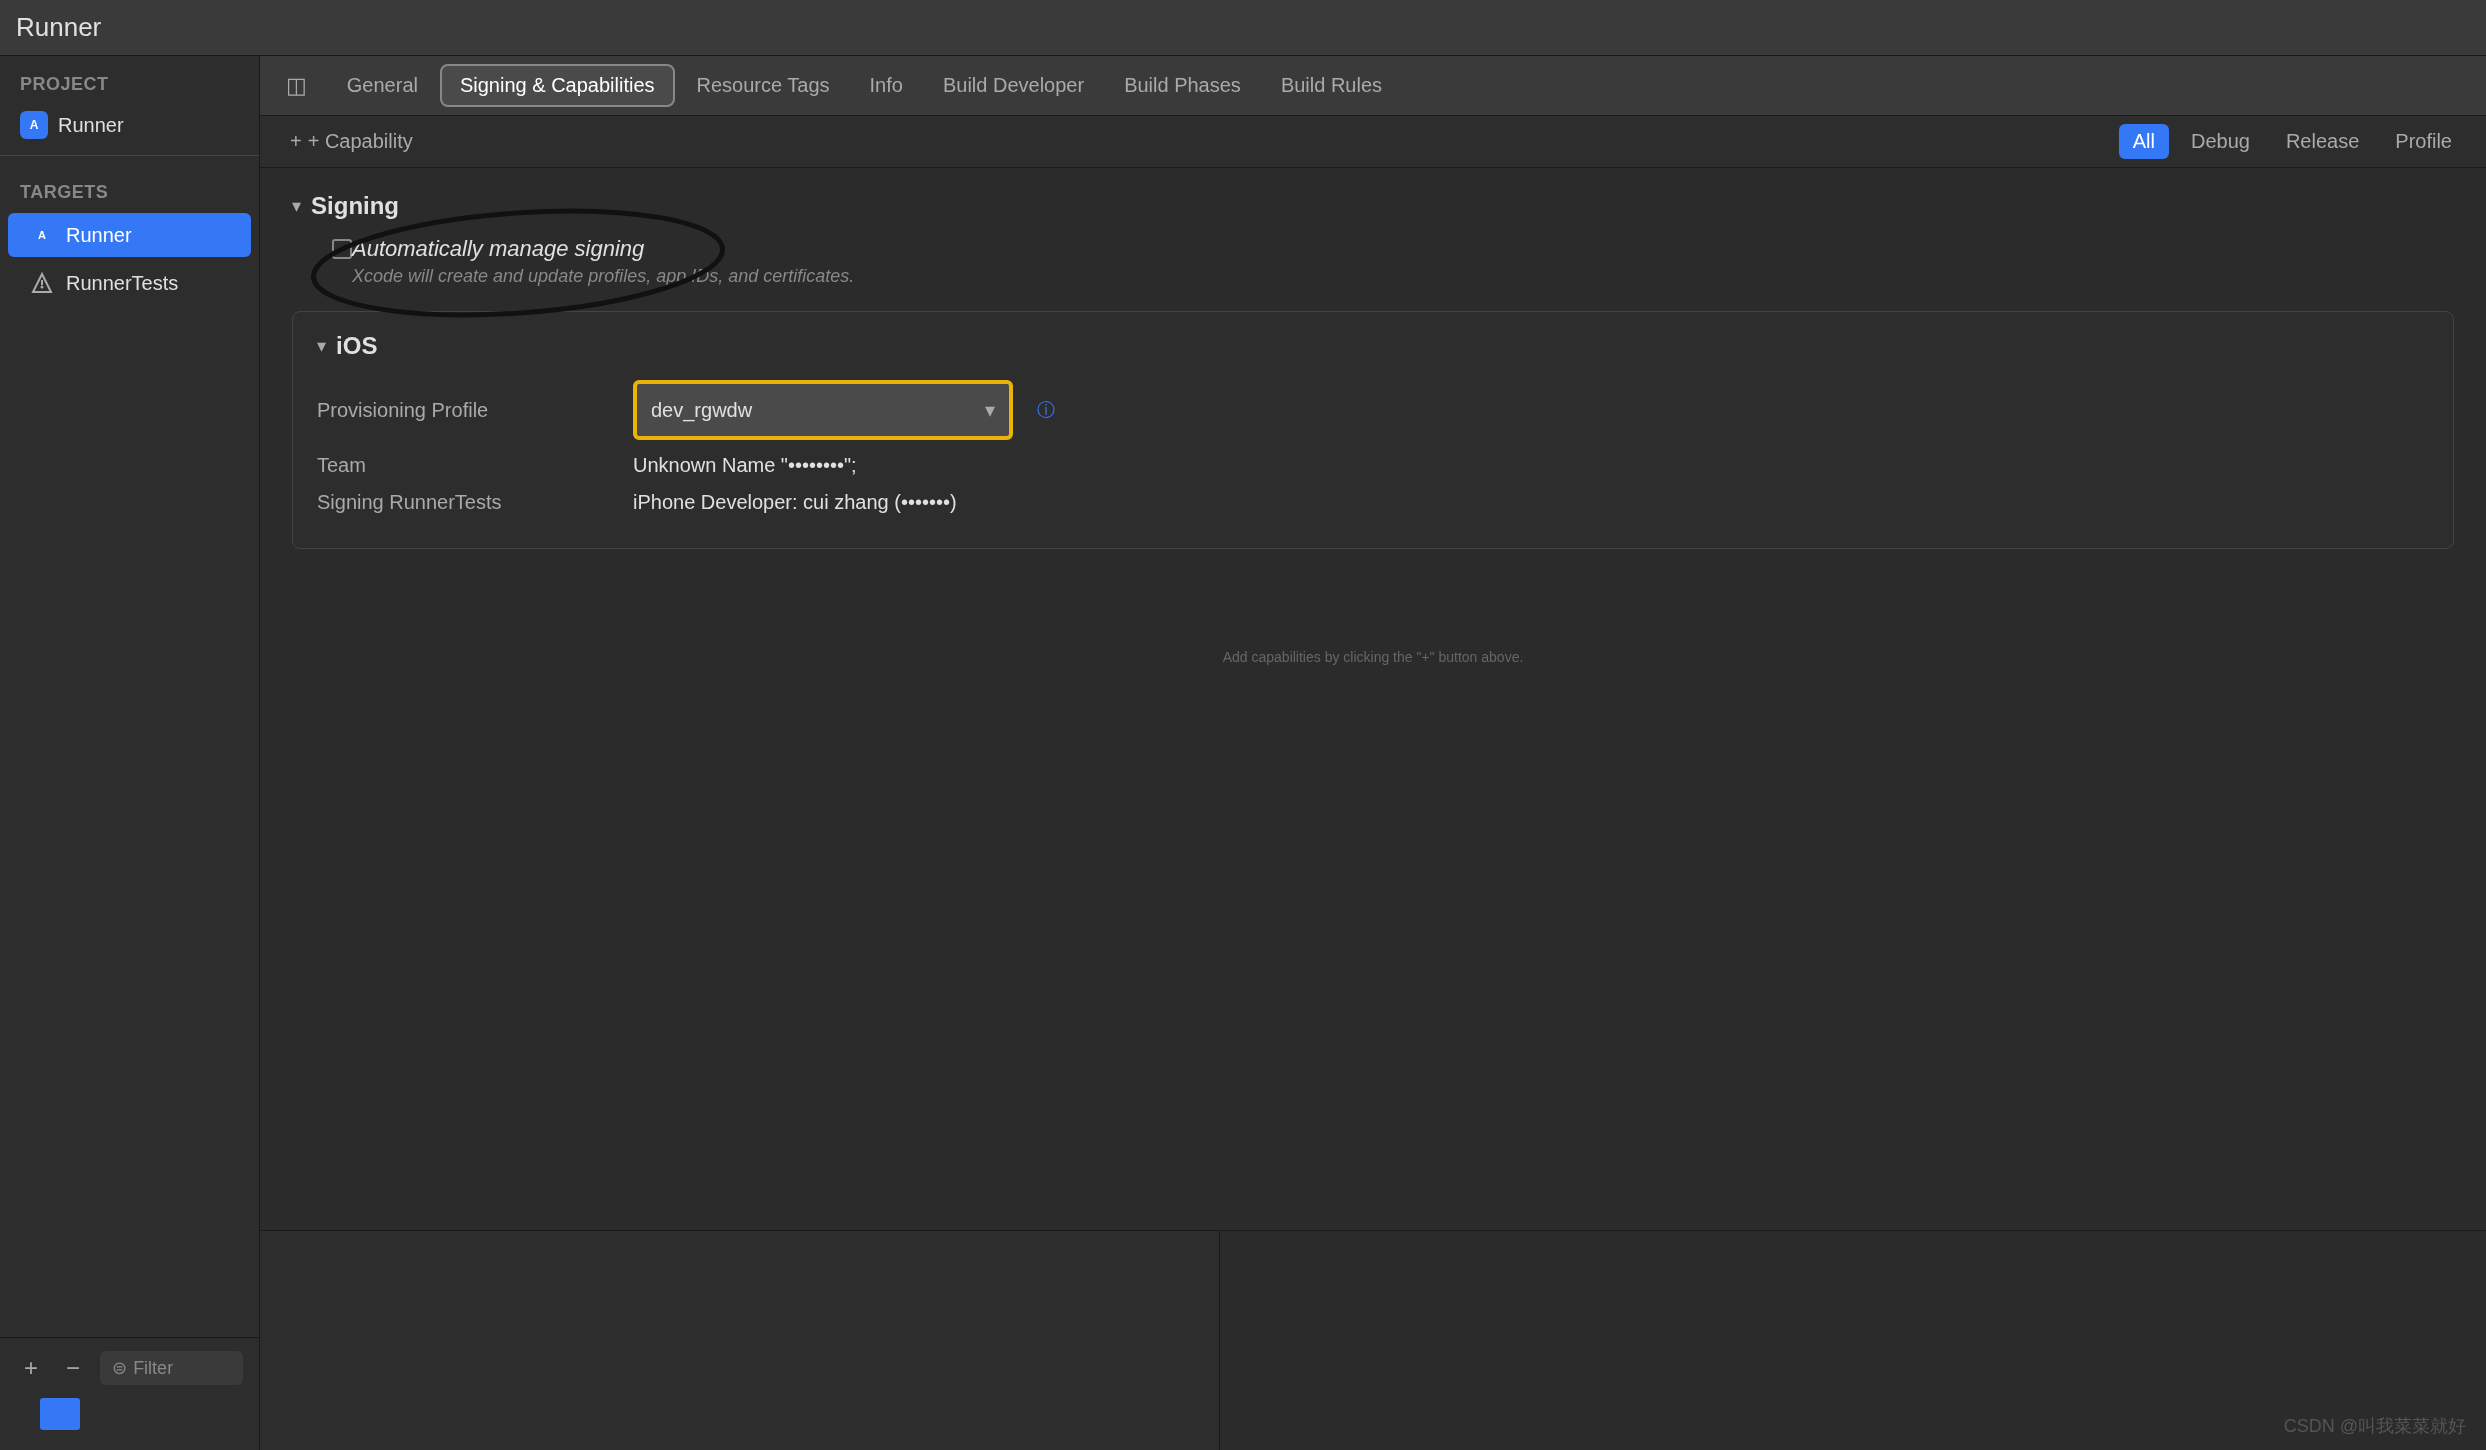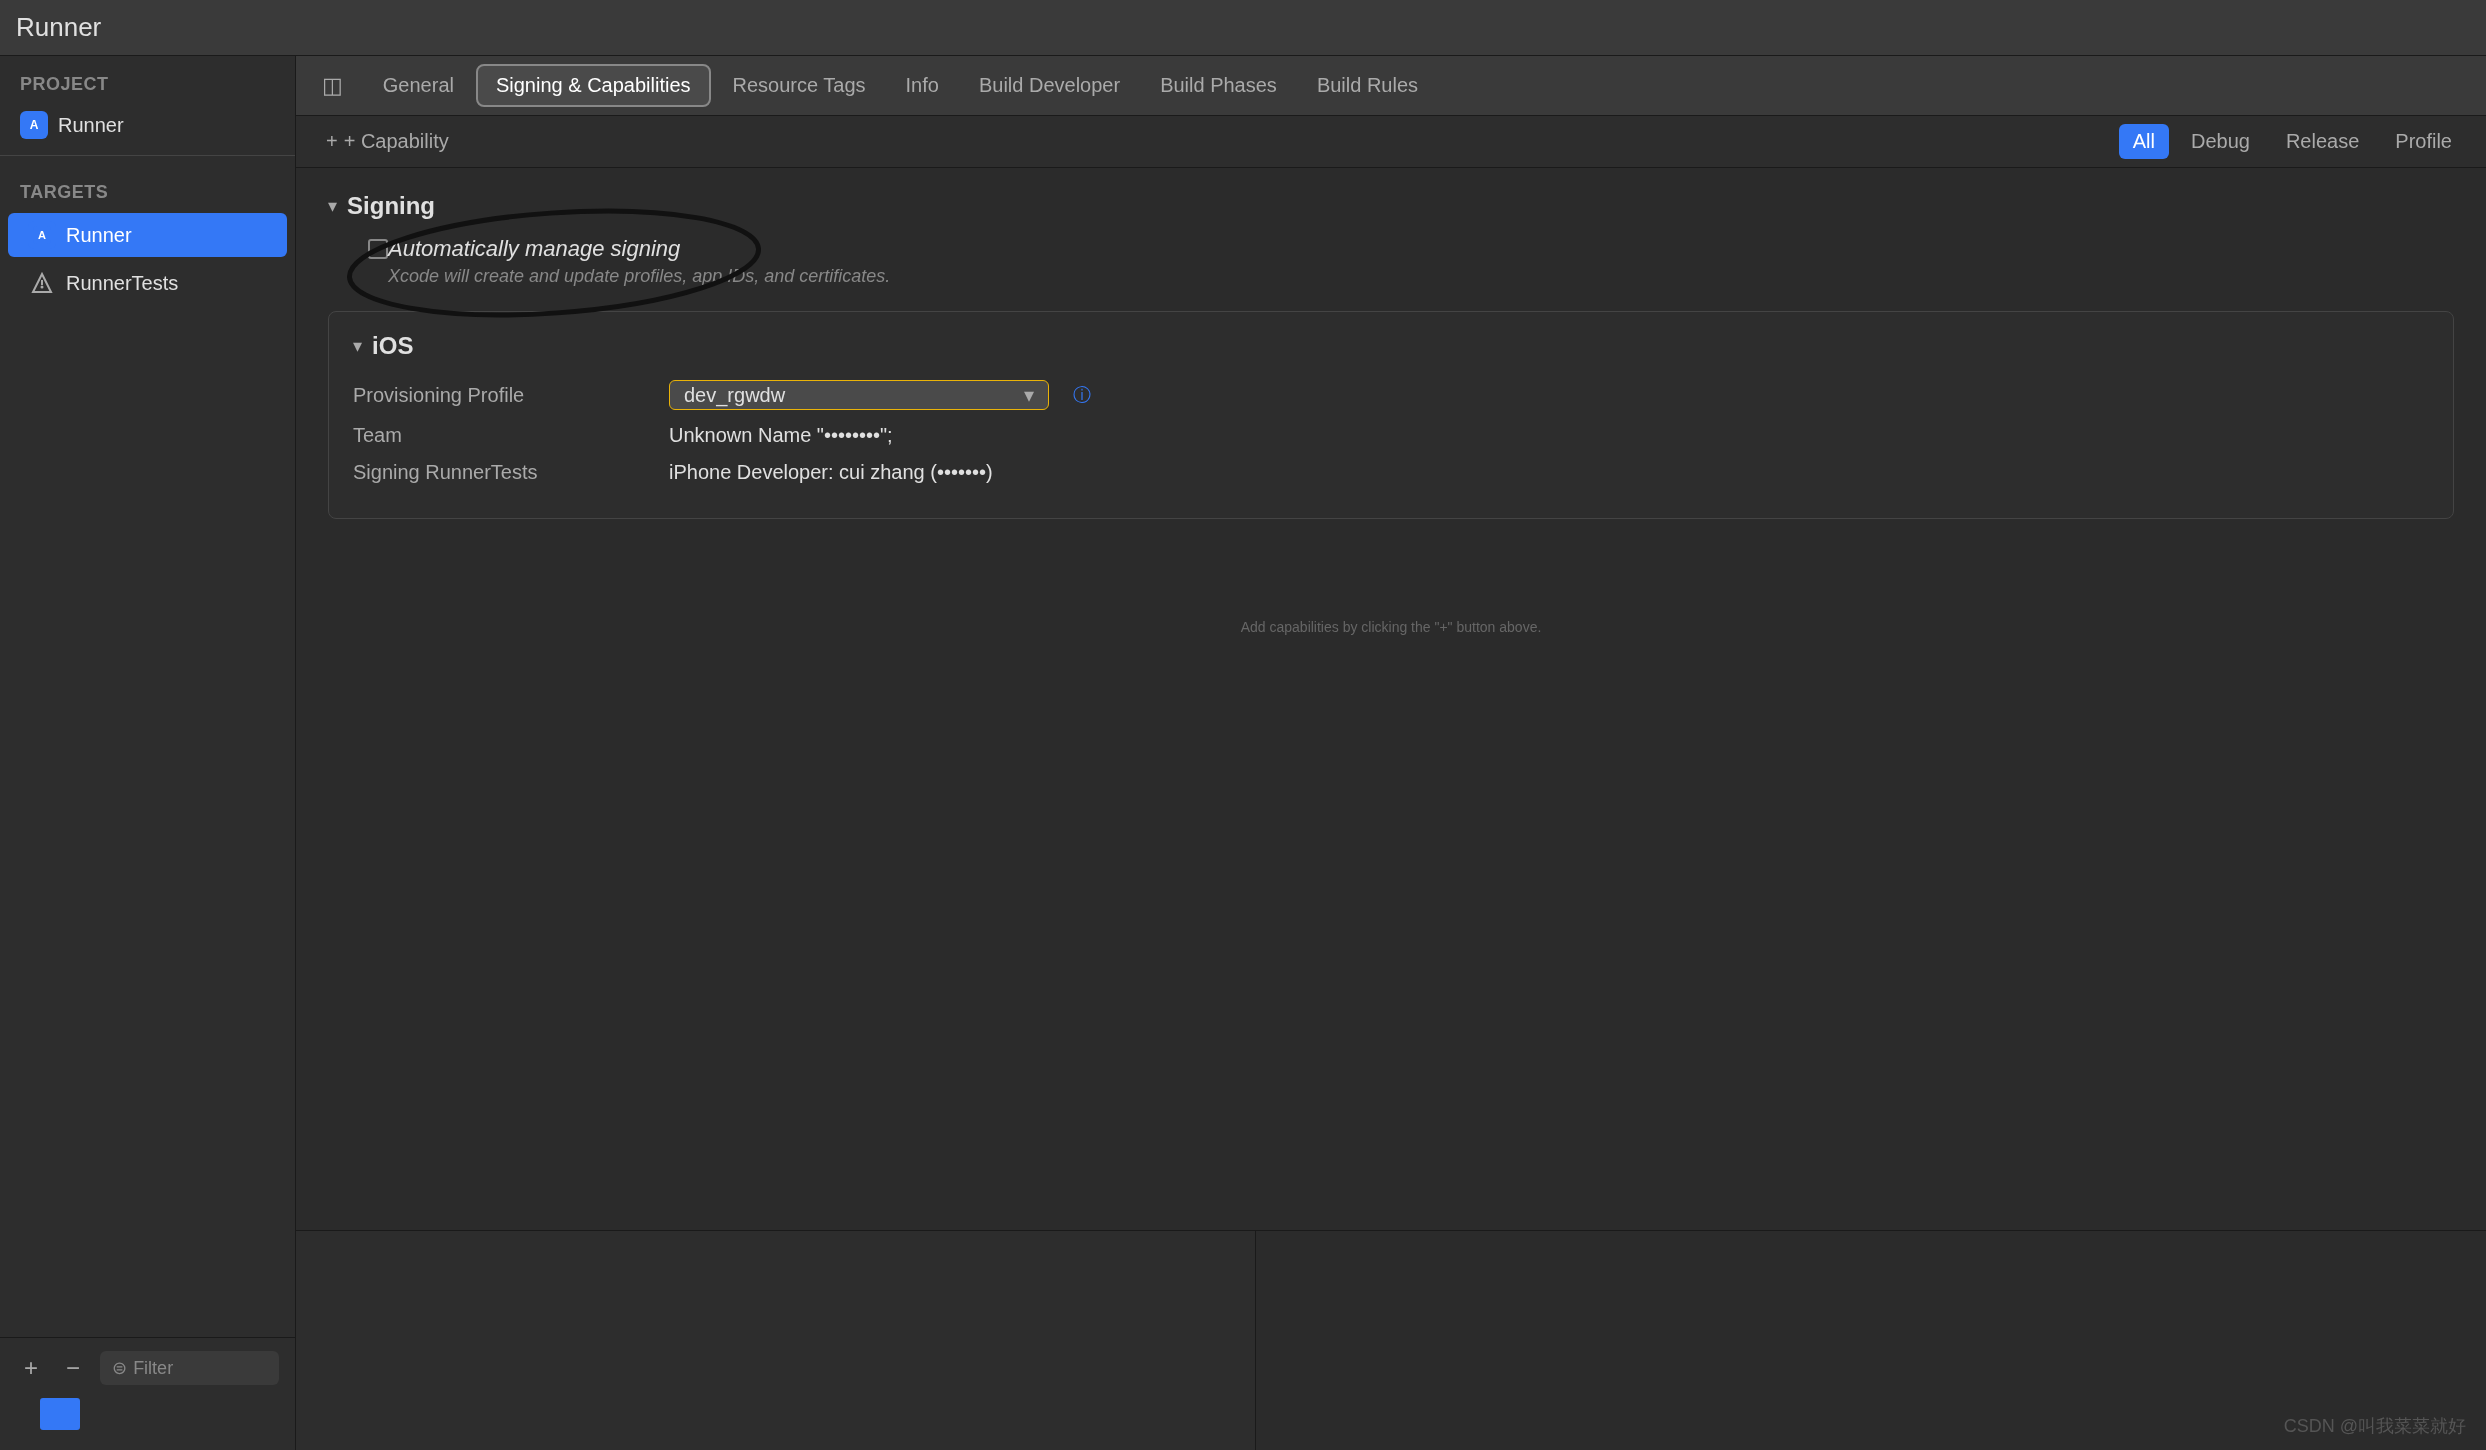--- a/index.html
+++ b/index.html
@@ -31,21 +31,21 @@
 
     
     .main-layout {
       display: flex;
       flex: 1;
       overflow: hidden;
     }
 
     
     .sidebar {
-      width: 296px;
+      width: 260px;
       background: #2d2d2d;
       border-right: 1px solid #1a1a1a;
       display: flex;
       flex-direction: column;
     }
 
     .sidebar-section-label {
       color: #888;
       font-size: 18px;
       font-weight: 600;
@@ -318,23 +318,23 @@
     }
     .ios-field-label {
       color: #aaa;
       font-size: 20px;
       text-align: left;
       min-width: 300px;
     }
 
     .provisioning-select {
       background: #4a4a4a;
-      border: 1px solid #eab308;
-      border-radius: 6px;
-      padding: 2px 14px;
+      border: 4px solid #eab308;
+      border-radius: 6px;
+      padding: 14px 14px;
       font-size: 20px;
       color: #e0e0e0;
       min-width: 380px;
       display: flex;
       align-items: center;
       justify-content: space-between;
       cursor: pointer;
       gap: 26px;
     }
     .provisioning-info-icon {

